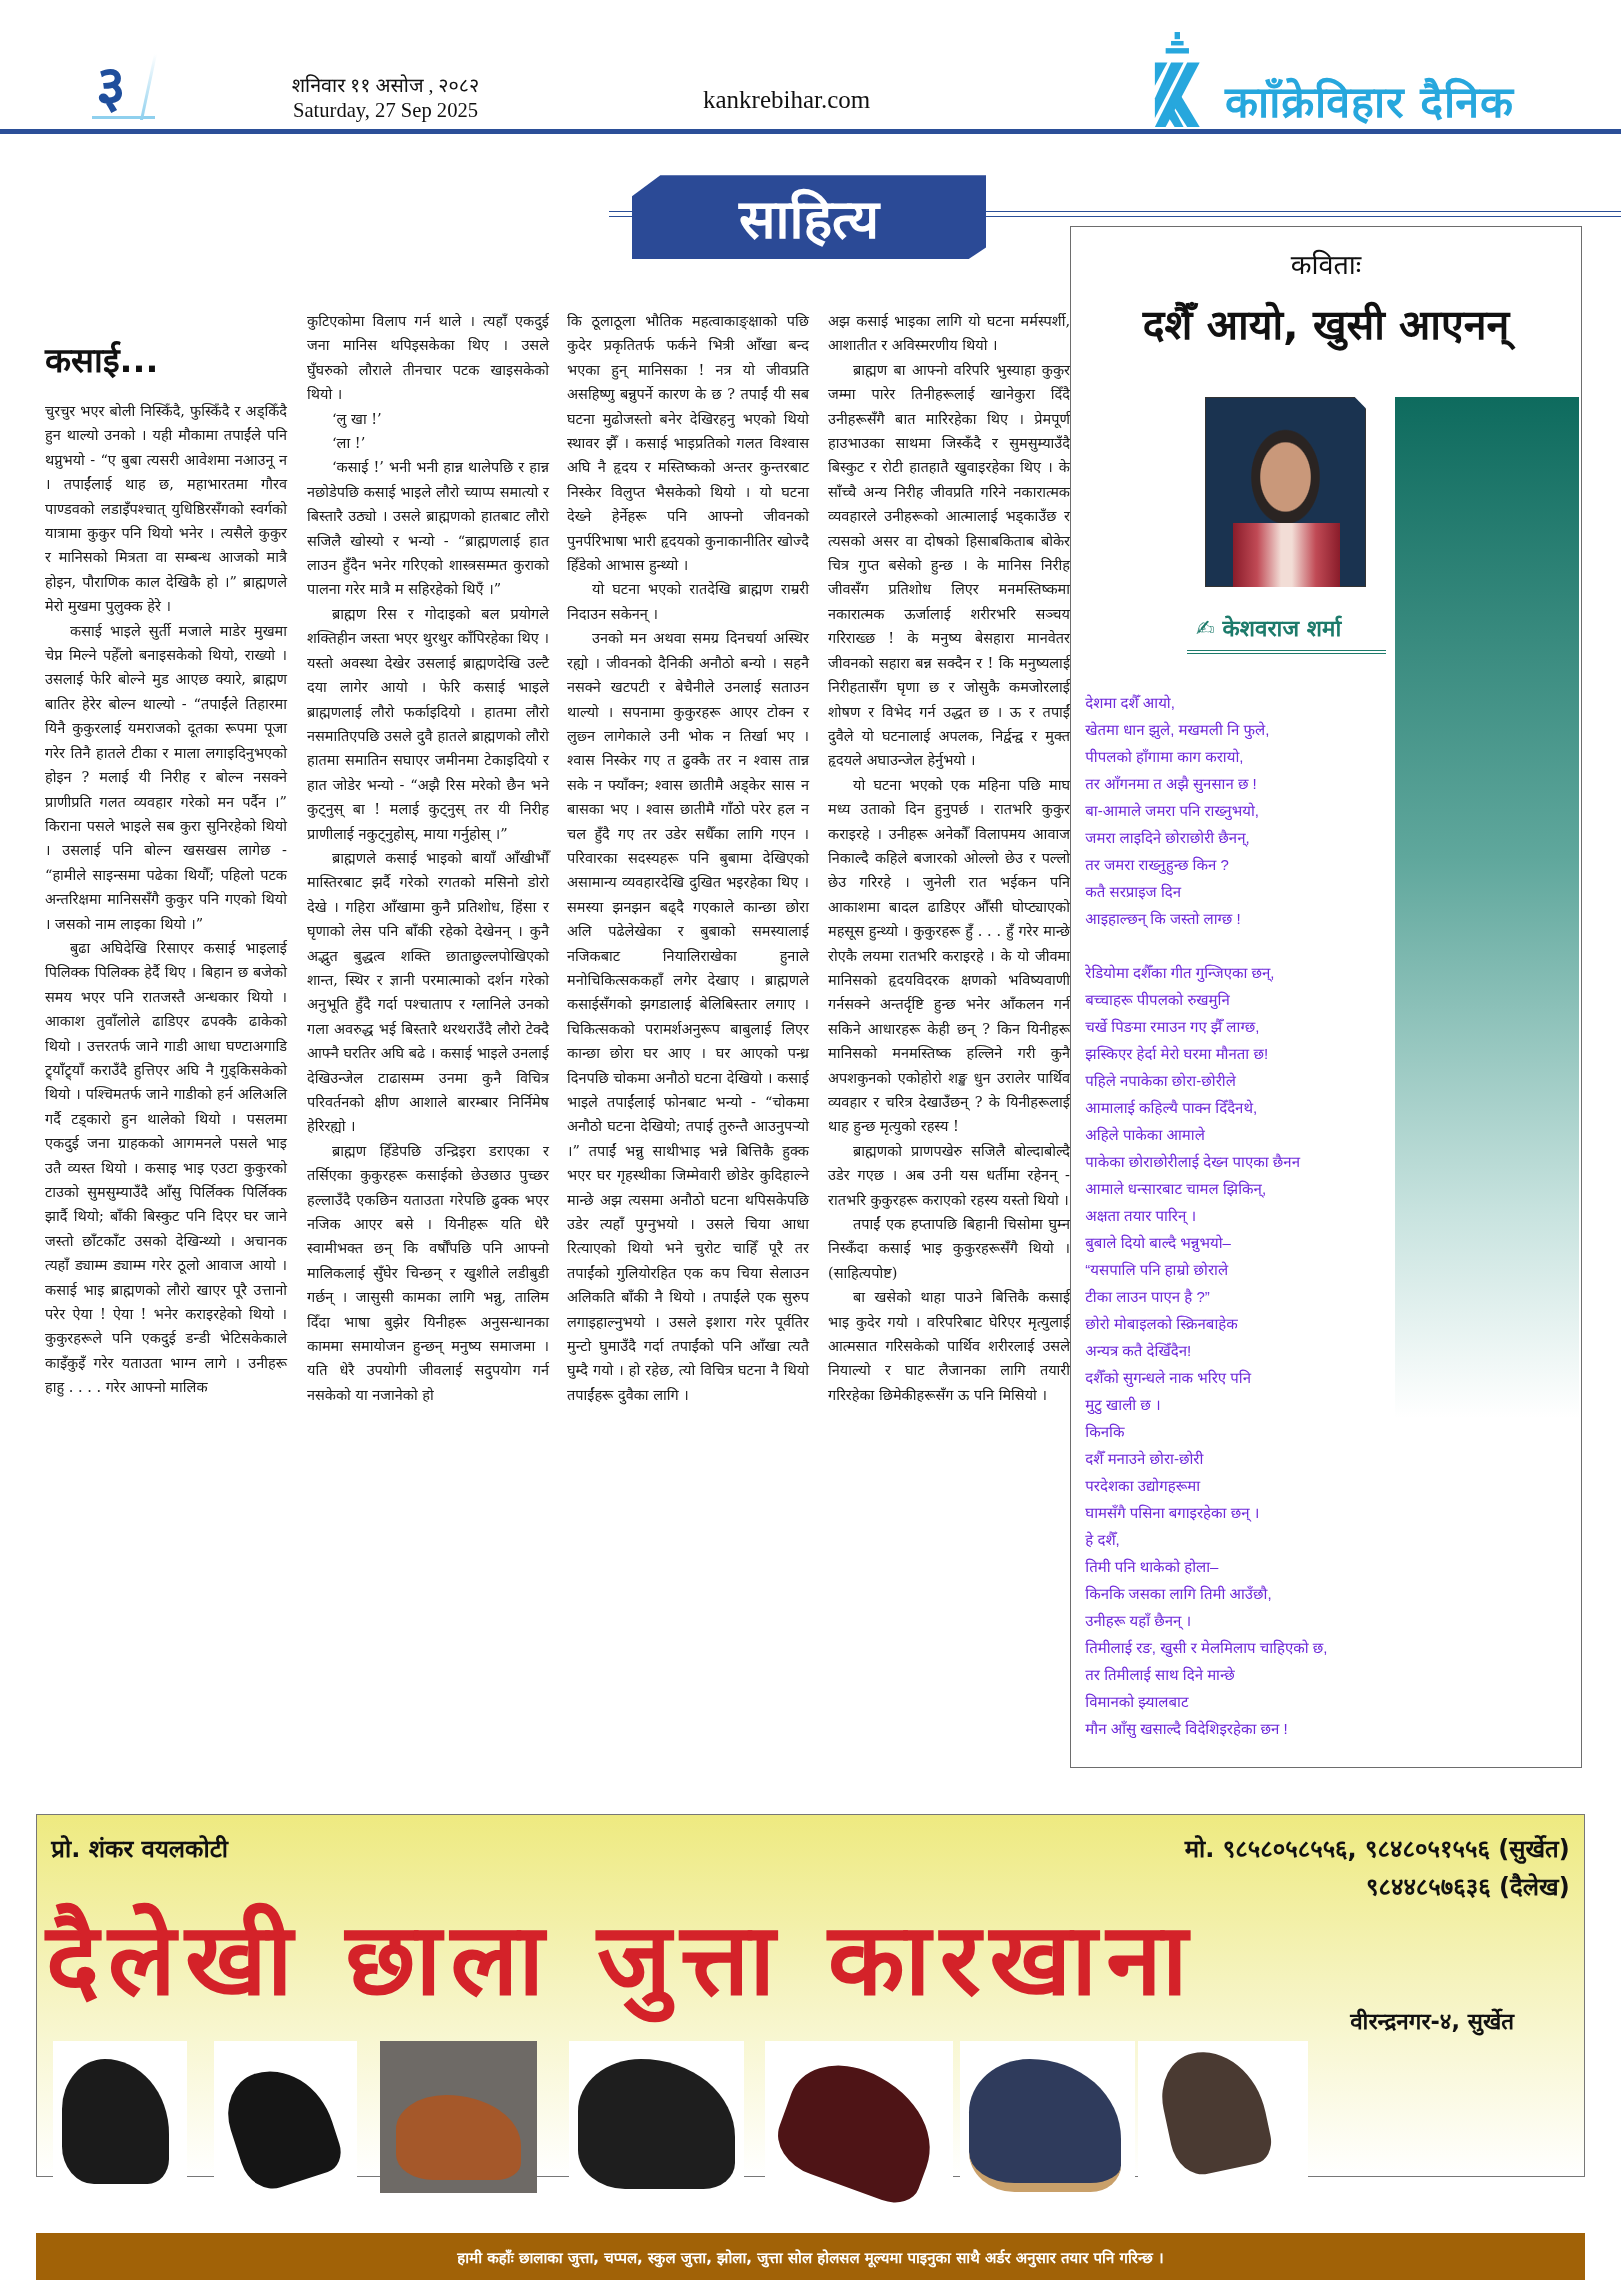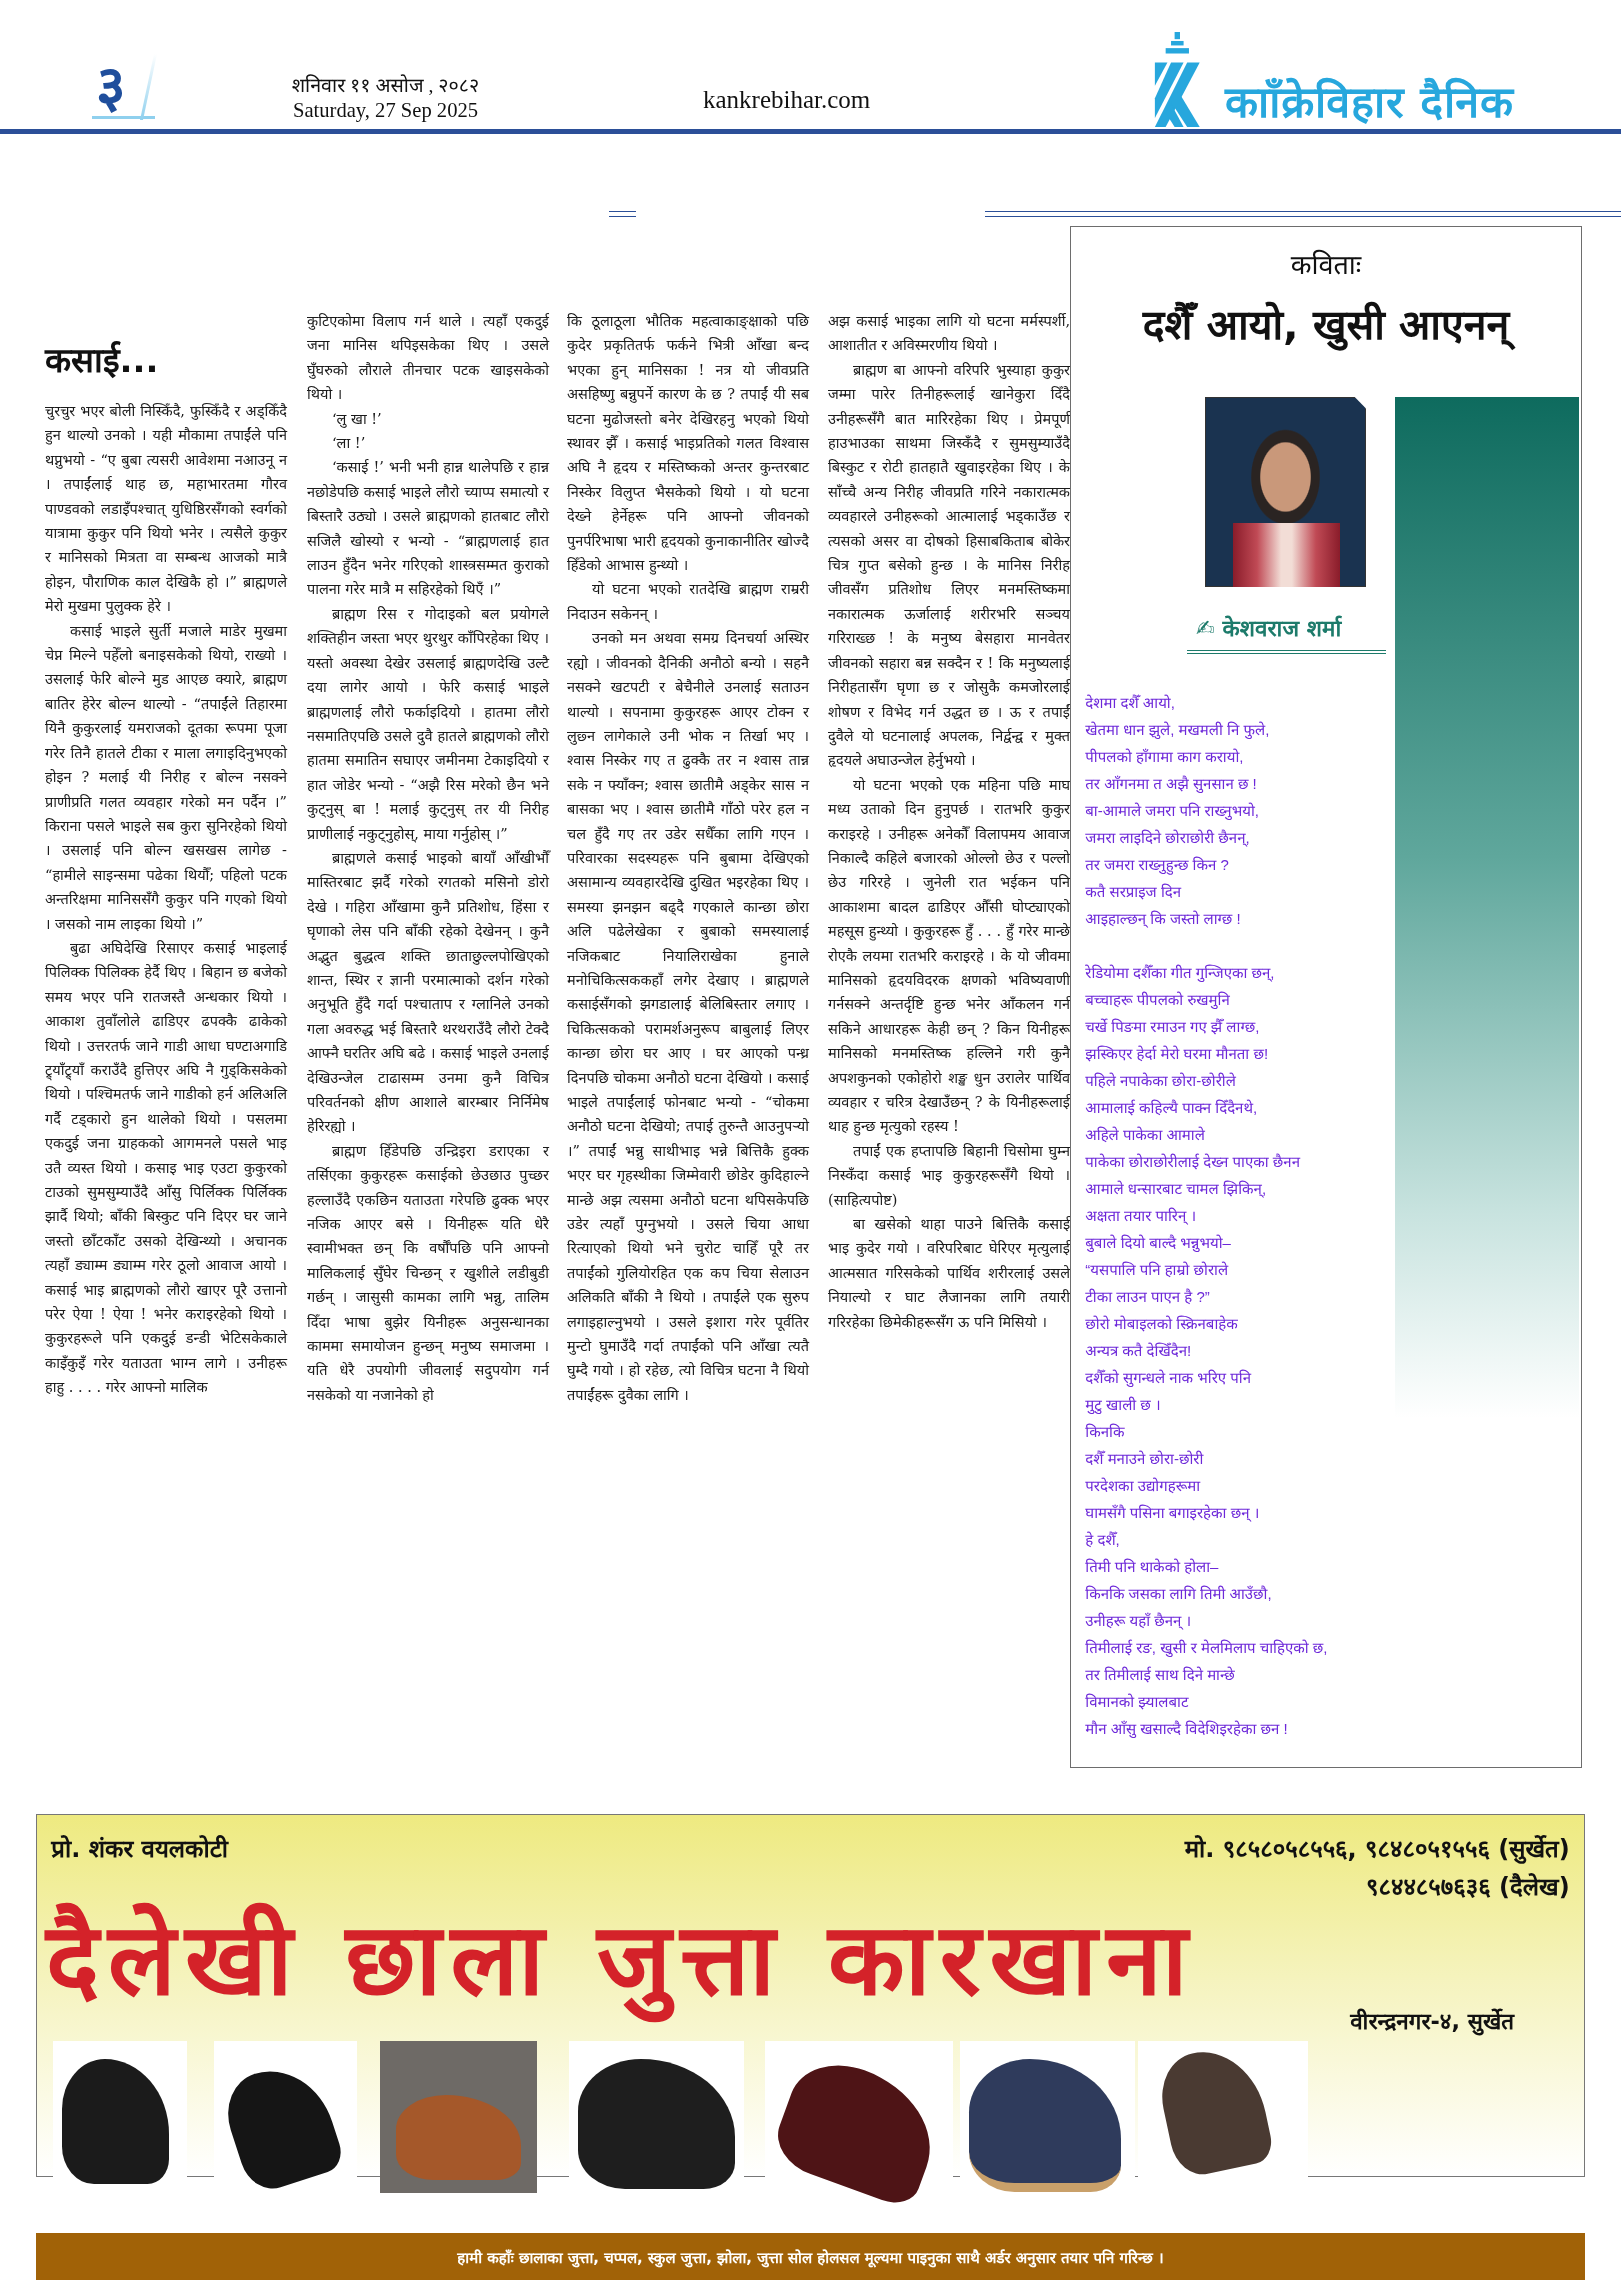--- a/index.html
+++ b/index.html
@@ -91,20 +91,21 @@
       <polygon points="20,78 28,66 52,106 38,106" fill="#27a7dd"></polygon>
       <polygon points="14,90 20,80 34,106 24,106" fill="#27a7dd"></polygon>
     </svg>
     <div class="logo-text">कााँक्रेविहार दैनिक</div>
   </div>
   <div class="header-rule"></div>
 </div>
 
 <div class="section-banner">
   <div class="section-rule-l"></div>
+  <div class="section-tab">साहित्य</div>
   <div class="section-rule-r"></div>
 </div>
 
 <div class="article">
   <h2 class="article-title">कसाई...</h2>
 
   <div class="col c1">
     <p>चुरचुर भएर बोली निस्किँदै, फुस्किँदै र अड्किँदै हुन थाल्यो उनको । यही मौकामा तपाईंले पनि थप्नुभयो - “ए बुबा त्यसरी आवेशमा नआउनू न । तपाईंलाई थाह छ, महाभारतमा गौरव पाण्डवको लडाइँपश्चात् युधिष्ठिरसँगको स्वर्गको यात्रामा कुकुर पनि थियो भनेर । त्यसैले कुकुर र मानिसको मित्रता वा सम्बन्ध आजको मात्रै होइन, पौराणिक काल देखिकै हो ।” ब्राह्मणले मेरो मुखमा पुलुक्क हेरे ।</p>
     <p class="ind">कसाई भाइले सुर्ती मजाले माडेर मुखमा चेप्न मिल्ने पहेँलो बनाइसकेको थियो, राख्यो । उसलाई फेरि बोल्ने मुड आएछ क्यारे, ब्राह्मण बातिर हेरेर बोल्न थाल्यो - “तपाईंले तिहारमा यिनै कुकुरलाई यमराजको दूतका रूपमा पूजा गरेर तिनै हातले टीका र माला लगाइदिनुभएको होइन ? मलाई यी निरीह र बोल्न नसक्ने प्राणीप्रति गलत व्यवहार गरेको मन पर्दैन ।” किराना पसले भाइले सब कुरा सुनिरहेको थियो । उसलाई पनि बोल्न खसखस लागेछ - “हामीले साइन्समा पढेका थियौँ; पहिलो पटक अन्तरिक्षमा मानिससँगै कुकुर पनि गएको थियो । जसको नाम लाइका थियो ।”</p>
     <p class="ind">बुढा अघिदेखि रिसाएर कसाई भाइलाई पिलिक्क पिलिक्क हेर्दै थिए । बिहान छ बजेको समय भएर पनि रातजस्तै अन्धकार थियो । आकाश तुवाँलोले ढाडिएर ढपक्कै ढाकेको थियो । उत्तरतर्फ जाने गाडी आधा घण्टाअगाडि ट्र्याँट्र्याँ कराउँदै हुत्तिएर अघि नै गुड्किसकेको थियो । पश्चिमतर्फ जाने गाडीको हर्न अलिअलि गर्दै टड्कारो हुन थालेको थियो । पसलमा एकदुई जना ग्राहकको आगमनले पसले भाइ उतै व्यस्त थियो । कसाइ भाइ एउटा कुकुरको टाउको सुमसुम्याउँदै आँसु पिर्लिक्क पिर्लिक्क झार्दै थियो; बाँकी बिस्कुट पनि दिएर घर जाने जस्तो छाँटकाँट उसको देखिन्थ्यो । अचानक त्यहाँ ड्याम्म ड्याम्म गरेर ठूलो आवाज आयो । कसाई भाइ ब्राह्मणको लौरो खाएर पूरै उत्तानो परेर ऐया ! ऐया ! भनेर कराइरहेको थियो । कुकुरहरूले पनि एकदुई डन्डी भेटिसकेकाले काइँकुइँ गरेर यताउता भाग्न लागे । उनीहरू हाहु . . . . गरेर आफ्नो मालिक</p>
@@ -123,20 +124,21 @@
   <div class="col c3">
     <p>कि ठूलाठूला भौतिक महत्वाकाङ्क्षाको पछि कुदेर प्रकृतितर्फ फर्कने भित्री आँखा बन्द भएका हुन् मानिसका ! नत्र यो जीवप्रति असहिष्णु बन्नुपर्ने कारण के छ ? तपाईं यी सब घटना मुढोजस्तो बनेर देखिरहनु भएको थियो स्थावर झैँ । कसाई भाइप्रतिको गलत विश्वास अघि नै हृदय र मस्तिष्कको अन्तर कुन्तरबाट निस्केर विलुप्त भैसकेको थियो । यो घटना देख्ने हेर्नेहरू पनि आफ्नो जीवनको पुनर्परिभाषा भारी हृदयको कुनाकानीतिर खोज्दै हिँडेको आभास हुन्थ्यो ।</p>
     <p class="ind">यो घटना भएको रातदेखि ब्राह्मण राम्ररी निदाउन सकेनन् ।</p>
     <p class="ind">उनको मन अथवा समग्र दिनचर्या अस्थिर रह्यो । जीवनको दैनिकी अनौठो बन्यो । सहनै नसक्ने खटपटी र बेचैनीले उनलाई सताउन थाल्यो । सपनामा कुकुरहरू आएर टोक्न र लुछ्न लागेकाले उनी भोक न तिर्खा भए । श्वास निस्केर गए त ढुक्कै तर न श्वास तान्न सके न फ्याँक्न; श्वास छातीमै अड्केर सास न बासका भए । श्वास छातीमै गाँठो परेर हल न चल हुँदै गए तर उडेर सधैँका लागि गएन । परिवारका सदस्यहरू पनि बुबामा देखिएको असामान्य व्यवहारदेखि दुखित भइरहेका थिए । समस्या झनझन बढ्दै गएकाले कान्छा छोरा अलि पढेलेखेका र बुबाको समस्यालाई नजिकबाट नियालिराखेका हुनाले मनोचिकित्सककहाँ लगेर देखाए । ब्राह्मणले कसाईसँगको झगडालाई बेलिबिस्तार लगाए । चिकित्सकको परामर्शअनुरूप बाबुलाई लिएर कान्छा छोरा घर आए । घर आएको पन्ध्र दिनपछि चोकमा अनौठो घटना देखियो । कसाई भाइले तपाईंलाई फोनबाट भन्यो - “चोकमा अनौठो घटना देखियो; तपाई तुरुन्तै आउनुपर्‍यो ।” तपाईं भन्नु साथीभाइ भन्ने बित्तिकै हुक्क भएर घर गृहस्थीका जिम्मेवारी छोडेर कुदिहाल्ने मान्छे अझ त्यसमा अनौठो घटना थपिसकेपछि उडेर त्यहाँ पुग्नुभयो । उसले चिया आधा रित्याएको थियो भने चुरोट चाहिँ पूरै तर तपाईंको गुलियोरहित एक कप चिया सेलाउन अलिकति बाँकी नै थियो । तपाईंले एक सुरुप लगाइहाल्नुभयो । उसले इशारा गरेर पूर्वतिर मुन्टो घुमाउँदै गर्दा तपाईंको पनि आँखा त्यतै घुम्दै गयो । हो रहेछ, त्यो विचित्र घटना नै थियो तपाईंहरू दुवैका लागि ।</p>
   </div>
 
   <div class="col c4">
     <p>अझ कसाई भाइका लागि यो घटना मर्मस्पर्शी, आशातीत र अविस्मरणीय थियो ।</p>
     <p class="ind">ब्राह्मण बा आफ्नो वरिपरि भुस्याहा कुकुर जम्मा पारेर तिनीहरूलाई खानेकुरा दिँदै उनीहरूसँगै बात मारिरहेका थिए । प्रेमपूर्ण हाउभाउका साथमा जिस्कँदै र सुमसुम्याउँदै बिस्कुट र रोटी हातहातै खुवाइरहेका थिए । के साँच्चै अन्य निरीह जीवप्रति गरिने नकारात्मक व्यवहारले उनीहरूको आत्मालाई भड्काउँछ र त्यसको असर वा दोषको हिसाबकिताब बोकेर चित्र गुप्त बसेको हुन्छ । के मानिस निरीह जीवसँग प्रतिशोध लिएर मनमस्तिष्कमा नकारात्मक ऊर्जालाई शरीरभरि सञ्चय गरिराख्छ ! के मनुष्य बेसहारा मानवेतर जीवनको सहारा बन्न सक्दैन र ! कि मनुष्यलाई निरीहतासँग घृणा छ र जोसुकै कमजोरलाई शोषण र विभेद गर्न उद्धत छ । ऊ र तपाईं दुवैले यो घटनालाई अपलक, निर्द्वन्द्व र मुक्त हृदयले अघाउन्जेल हेर्नुभयो ।</p>
     <p class="ind">यो घटना भएको एक महिना पछि माघ मध्य उताको दिन हुनुपर्छ । रातभरि कुकुर कराइरहे । उनीहरू अनेकौँ विलापमय आवाज निकाल्दै कहिले बजारको ओल्लो छेउ र पल्लो छेउ गरिरहे । जुनेली रात भईकन पनि आकाशमा बादल ढाडिएर औँसी घोप्ट्याएको महसूस हुन्थ्यो । कुकुरहरू हुँ . . . हुँ गरेर मान्छे रोएकै लयमा रातभरि कराइरहे । के यो जीवमा मानिसको हृदयविदरक क्षणको भविष्यवाणी गर्नसक्ने अन्तर्दृष्टि हुन्छ भनेर आँकलन गर्न सकिने आधारहरू केही छन् ? किन यिनीहरू मानिसको मनमस्तिष्क हल्लिने गरी कुनै अपशकुनको एकोहोरो शङ्ख धुन उरालेर पार्थिव व्यवहार र चरित्र देखाउँछन् ? के यिनीहरूलाई थाह हुन्छ मृत्युको रहस्य !</p>
+    <p class="ind">ब्राह्मणको प्राणपखेरु सजिलै बोल्दाबोल्दै उडेर गएछ । अब उनी यस धर्तीमा रहेनन् - रातभरि कुकुरहरू कराएको रहस्य यस्तो थियो ।</p>
     <p class="ind">तपाईं एक हप्तापछि बिहानी चिसोमा घुम्न निस्कँदा कसाई भाइ कुकुरहरूसँगै थियो ।(साहित्यपोष्ट)</p>
     <p class="ind">बा खसेको थाहा पाउने बित्तिकै कसाई भाइ कुदेर गयो । वरिपरिबाट घेरिएर मृत्युलाई आत्मसात गरिसकेको पार्थिव शरीरलाई उसले नियाल्यो र घाट लैजानका लागि तयारी गरिरहेका छिमेकीहरूसँग ऊ पनि मिसियो ।</p>
   </div>
 </div>
 
 <div class="poem-box">
   <div class="poem-label">कविताः</div>
   <div class="poem-title">दशैँ आयो,  खुसी आएनन्</div>
   <div class="teal-bar"></div>
   <div class="portrait">

